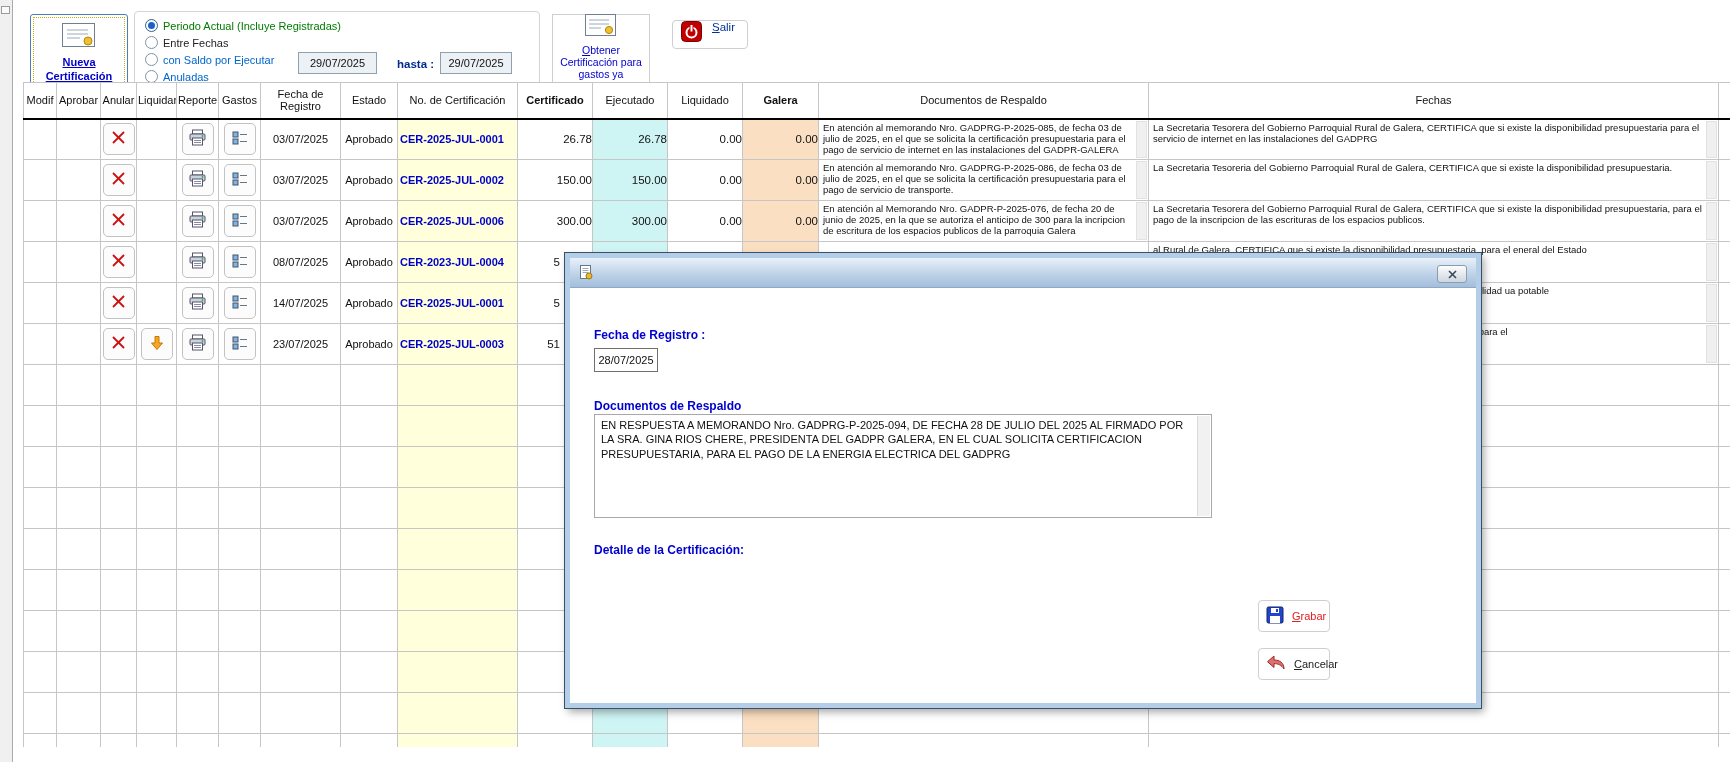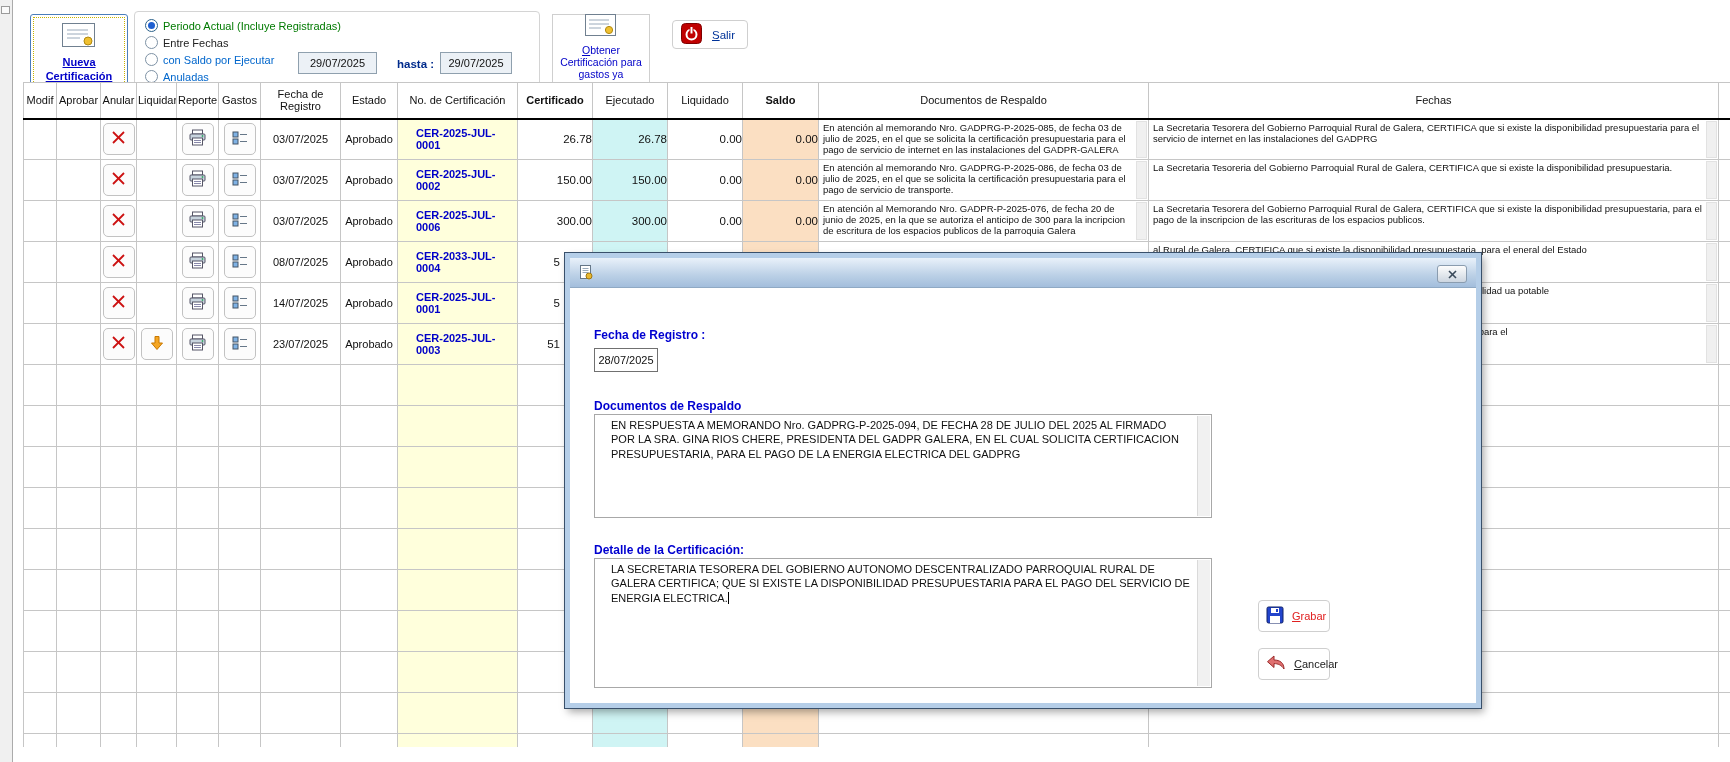--- a/index.html
+++ b/index.html
@@ -25,33 +25,33 @@
   .radio{width:13px;height:13px;border-radius:50%;border:1px solid #7E92A5;background:#fff;display:inline-block;position:relative;}
   .radio.sel{border-color:#2C628B;}
   .radio.sel::after{content:"";position:absolute;left:2px;top:2px;width:7px;height:7px;border-radius:50%;background:#1E5FD0;}
   .dt-label{position:absolute;top:46px;font-weight:bold;color:#002B8C;font-size:11.5px;}
   .dt-field{position:absolute;top:40px;height:22px;background:#ECF1F6;border:1px solid #8FA0AE;
             display:flex;align-items:center;justify-content:center;font-size:11px;cursor:text;}
   #btn-obtener{position:absolute;left:552px;top:14px;width:98px;height:77px;background:#fff;border:1px solid #CFCFCF;border-radius:0;
       display:flex;flex-direction:column;align-items:center;justify-content:center;gap:3px;cursor:pointer;}
   #btn-obtener .cap{color:var(--link);font-size:10.5px;line-height:1.15;text-align:center;}
   #btn-salir{position:absolute;left:672px;top:20px;width:76px;height:29px;background:#fff;border:1px solid #CFCFCF;border-radius:4px;
-      display:flex;align-items:center;gap:10px;padding:0 8px;cursor:pointer;}
+      display:flex;align-items:flex-start;gap:10px;padding:0 8px;cursor:pointer;}
   #btn-salir .cap{color:#003399;font-size:11.5px;}
   .accel u{text-decoration:underline;}
 
   
   #grid-wrap{position:absolute;left:23px;top:82px;width:1707px;height:665px;overflow:hidden;}
   table{border-collapse:collapse;table-layout:fixed;width:1707px;}
   th,td{border:1px solid var(--grid);overflow:hidden;}
   thead th{height:36px;font-weight:normal;font-size:11px;text-align:center;background:#fff;border-bottom:2px solid #000;vertical-align:middle;line-height:1.15;}
   thead th.b{font-weight:bold;}
   tbody td{height:41px;background:#fff;}
   td.c-center{text-align:center;font-size:11px;}
-  td.c-cert{background:var(--yellow);color:var(--link);font-weight:bold;font-size:11px;padding-left:18px;}
+  td.c-cert{background:var(--yellow);color:var(--link);font-weight:bold;font-size:11px;padding-left:2px;}
   td.c-num{text-align:right;padding-right:0;font-size:11.5px;}
   td.cut{padding-right:32px;}
   td.bg-y{background:var(--yellow);}
   td.bg-c{background:var(--cyan);}
   td.bg-o{background:var(--orange);}
   td.c-doc,td.c-det{font-size:9.5px;vertical-align:top;position:relative;padding:2px 15px 1px 4px;line-height:1.18;}
   .cellscroll{position:absolute;right:1px;top:1px;bottom:1px;width:11px;background:#F0F0F0;border:1px solid #E2E2E2;}
   .cellbtn{width:32px;height:32px;border:1px solid #C2C2C2;border-radius:5px;background:#FCFCFC;
            display:inline-flex;align-items:center;justify-content:center;cursor:pointer;padding:0;}
   td.btncell{text-align:center;vertical-align:middle;}
@@ -61,21 +61,21 @@
       border:5px solid #B5CEE8;outline:1px solid #39506B;box-shadow:3px 4px 8px rgba(0,0,0,.35);z-index:10;text-decoration:underline;}
   .dlg-titlebar{position:absolute;left:0;top:0;right:0;height:30px;
       background:linear-gradient(#E9F1FA,#BBD0E6 60%,#A3BEDC);border-bottom:1px solid #8FA9C4;}
   .dlg-icon{position:absolute;left:8px;top:6px;}
   .dlg-close{position:absolute;right:9px;top:7px;width:30px;height:18px;border:1px solid #8A9CAF;border-radius:3px;
       background:linear-gradient(#FDFDFD,#CDD6E0);display:flex;align-items:center;justify-content:center;cursor:pointer;}
   .dlg-label{position:absolute;color:var(--lbl);font-weight:bold;font-size:12px;}
   .dlg-date{position:absolute;left:24px;top:90px;width:64px;height:24px;border:1px solid #707070;background:#fff;
       display:flex;align-items:center;justify-content:center;font-size:11px;cursor:text;}
   .dlg-ta{position:absolute;left:24px;width:618px;border:1px solid #A8A8A8;background:#fff;
-      font-size:11px;line-height:1.3;padding:3px 18px 3px 16px;cursor:text;}
+      font-size:11px;line-height:1.3;padding:3px 18px 3px 6px;cursor:text;}
   .ta-doc{top:156px;height:104px;}
   .ta-det{top:300px;height:130px;}
   .ta-scroll{position:absolute;right:1px;top:1px;bottom:1px;width:13px;background:#F1F1F1;border-left:1px solid #DADADA;}
   .caret{display:inline-block;width:1px;height:12px;background:#000;vertical-align:-2px;}
   .dlg-btn{position:absolute;left:688px;width:72px;height:32px;background:#fff;border:1px solid #CFCFCF;border-radius:4px;
       display:flex;align-items:center;gap:8px;padding:0 7px;cursor:pointer;font-family:inherit;}
   .btn-grabar{top:342px;} .btn-cancelar{top:390px;}
   .btn-grabar .cap{color:#E02020;font-size:11px;} .btn-cancelar .cap{color:#222;font-size:11px;}
 </style>
 </head>
@@ -175,21 +175,21 @@
           <th class="">Anular</th>
           <th class="">Liquidar</th>
           <th class="">Reporte</th>
           <th class="">Gastos</th>
           <th class="">Fecha de Registro</th>
           <th class="">Estado</th>
           <th class="">No. de Certificación</th>
           <th class="b">Certificado</th>
           <th class="">Ejecutado</th>
           <th class="">Liquidado</th>
-          <th class="b">Saldo</th>
+          <th class="b">Galera</th>
           <th class="">Documentos de Respaldo</th>
           <th class="">Fechas</th>
           <th></th>
         </tr>
       </thead>
       <tbody>
         <tr>
           <td></td>
           <td></td>
           <td class="btncell"><button class="cellbtn">
@@ -329,21 +329,21 @@
           <td class="btncell"><button class="cellbtn">
               <span><svg width="16" height="16" viewBox="0 0 16 16">
                   <rect x="1" y="2" width="5" height="5" fill="#7FB2E5" stroke="#456"></rect>
                   <rect x="1" y="9" width="5" height="5" fill="#7FB2E5" stroke="#456"></rect>
                   <line x1="8" y1="4.5" x2="15" y2="4.5" stroke="#678"></line>
                   <line x1="8" y1="11.5" x2="15" y2="11.5" stroke="#678"></line>
                 </svg></span>
             </button></td>
           <td class="c-center">08/07/2025</td>
           <td class="c-center">Aprobado</td>
-          <td class="c-cert">CER-2033-JUL-0004</td>
+          <td class="c-cert">CER-2023-JUL-0004</td>
           <td class="c-num cut">5</td>
           <td class="c-num bg-c"></td>
           <td class="c-num"></td>
           <td class="c-num bg-o"></td>
           <td class="c-doc"></td>
           <td class="c-det">al Rural de Galera, CERTIFICA que si existe la disponibilidad presupuestaria, para el eneral del Estado<div class="cellscroll"></div></td>
           <td></td>
         </tr>
         <tr>
           <td></td>
@@ -630,24 +630,20 @@
     </span>
   </div>
   <div class="dlg-label" style="left:24px;top:70px;">Fecha de Registro :</div>
   <div class="dlg-date">28/07/2025</div>
   <div class="dlg-label" style="left:24px;top:141px;">Documentos de Respaldo</div>
   <div class="dlg-ta ta-doc">
     <span>EN RESPUESTA A MEMORANDO Nro. GADPRG-P-2025-094, DE FECHA 28 DE JULIO DEL 2025 AL FIRMADO POR LA SRA. GINA RIOS CHERE, PRESIDENTA DEL GADPR GALERA, EN EL CUAL SOLICITA CERTIFICACION PRESUPUESTARIA, PARA EL PAGO DE LA ENERGIA ELECTRICA DEL GADPRG</span>
     <div class="ta-scroll"></div>
   </div>
   <div class="dlg-label" style="left:24px;top:285px;">Detalle de la Certificación:</div>
-  <div class="dlg-ta ta-det">
-    <span>LA SECRETARIA TESORERA DEL GOBIERNO AUTONOMO DESCENTRALIZADO PARROQUIAL RURAL DE GALERA CERTIFICA; QUE SI EXISTE LA DISPONIBILIDAD PRESUPUESTARIA PARA EL PAGO DEL SERVICIO DE ENERGIA ELECTRICA.</span><span class="caret"></span>
-    <div class="ta-scroll"></div>
-  </div>
   <button class="dlg-btn btn-grabar">
     <span>
       <svg width="18" height="18" viewBox="0 0 18 18">
           <rect x="1" y="1" width="16" height="16" rx="1.5" fill="#2244CC" stroke="#112266"></rect>
           <rect x="5" y="2" width="8" height="5" fill="#fff"></rect>
           <rect x="10" y="3" width="2" height="3" fill="#2244CC"></rect>
           <rect x="4" y="10" width="10" height="7" fill="#fff"></rect>
         </svg>
     </span>
     <span class="cap accel"><u>G</u>rabar</span>

